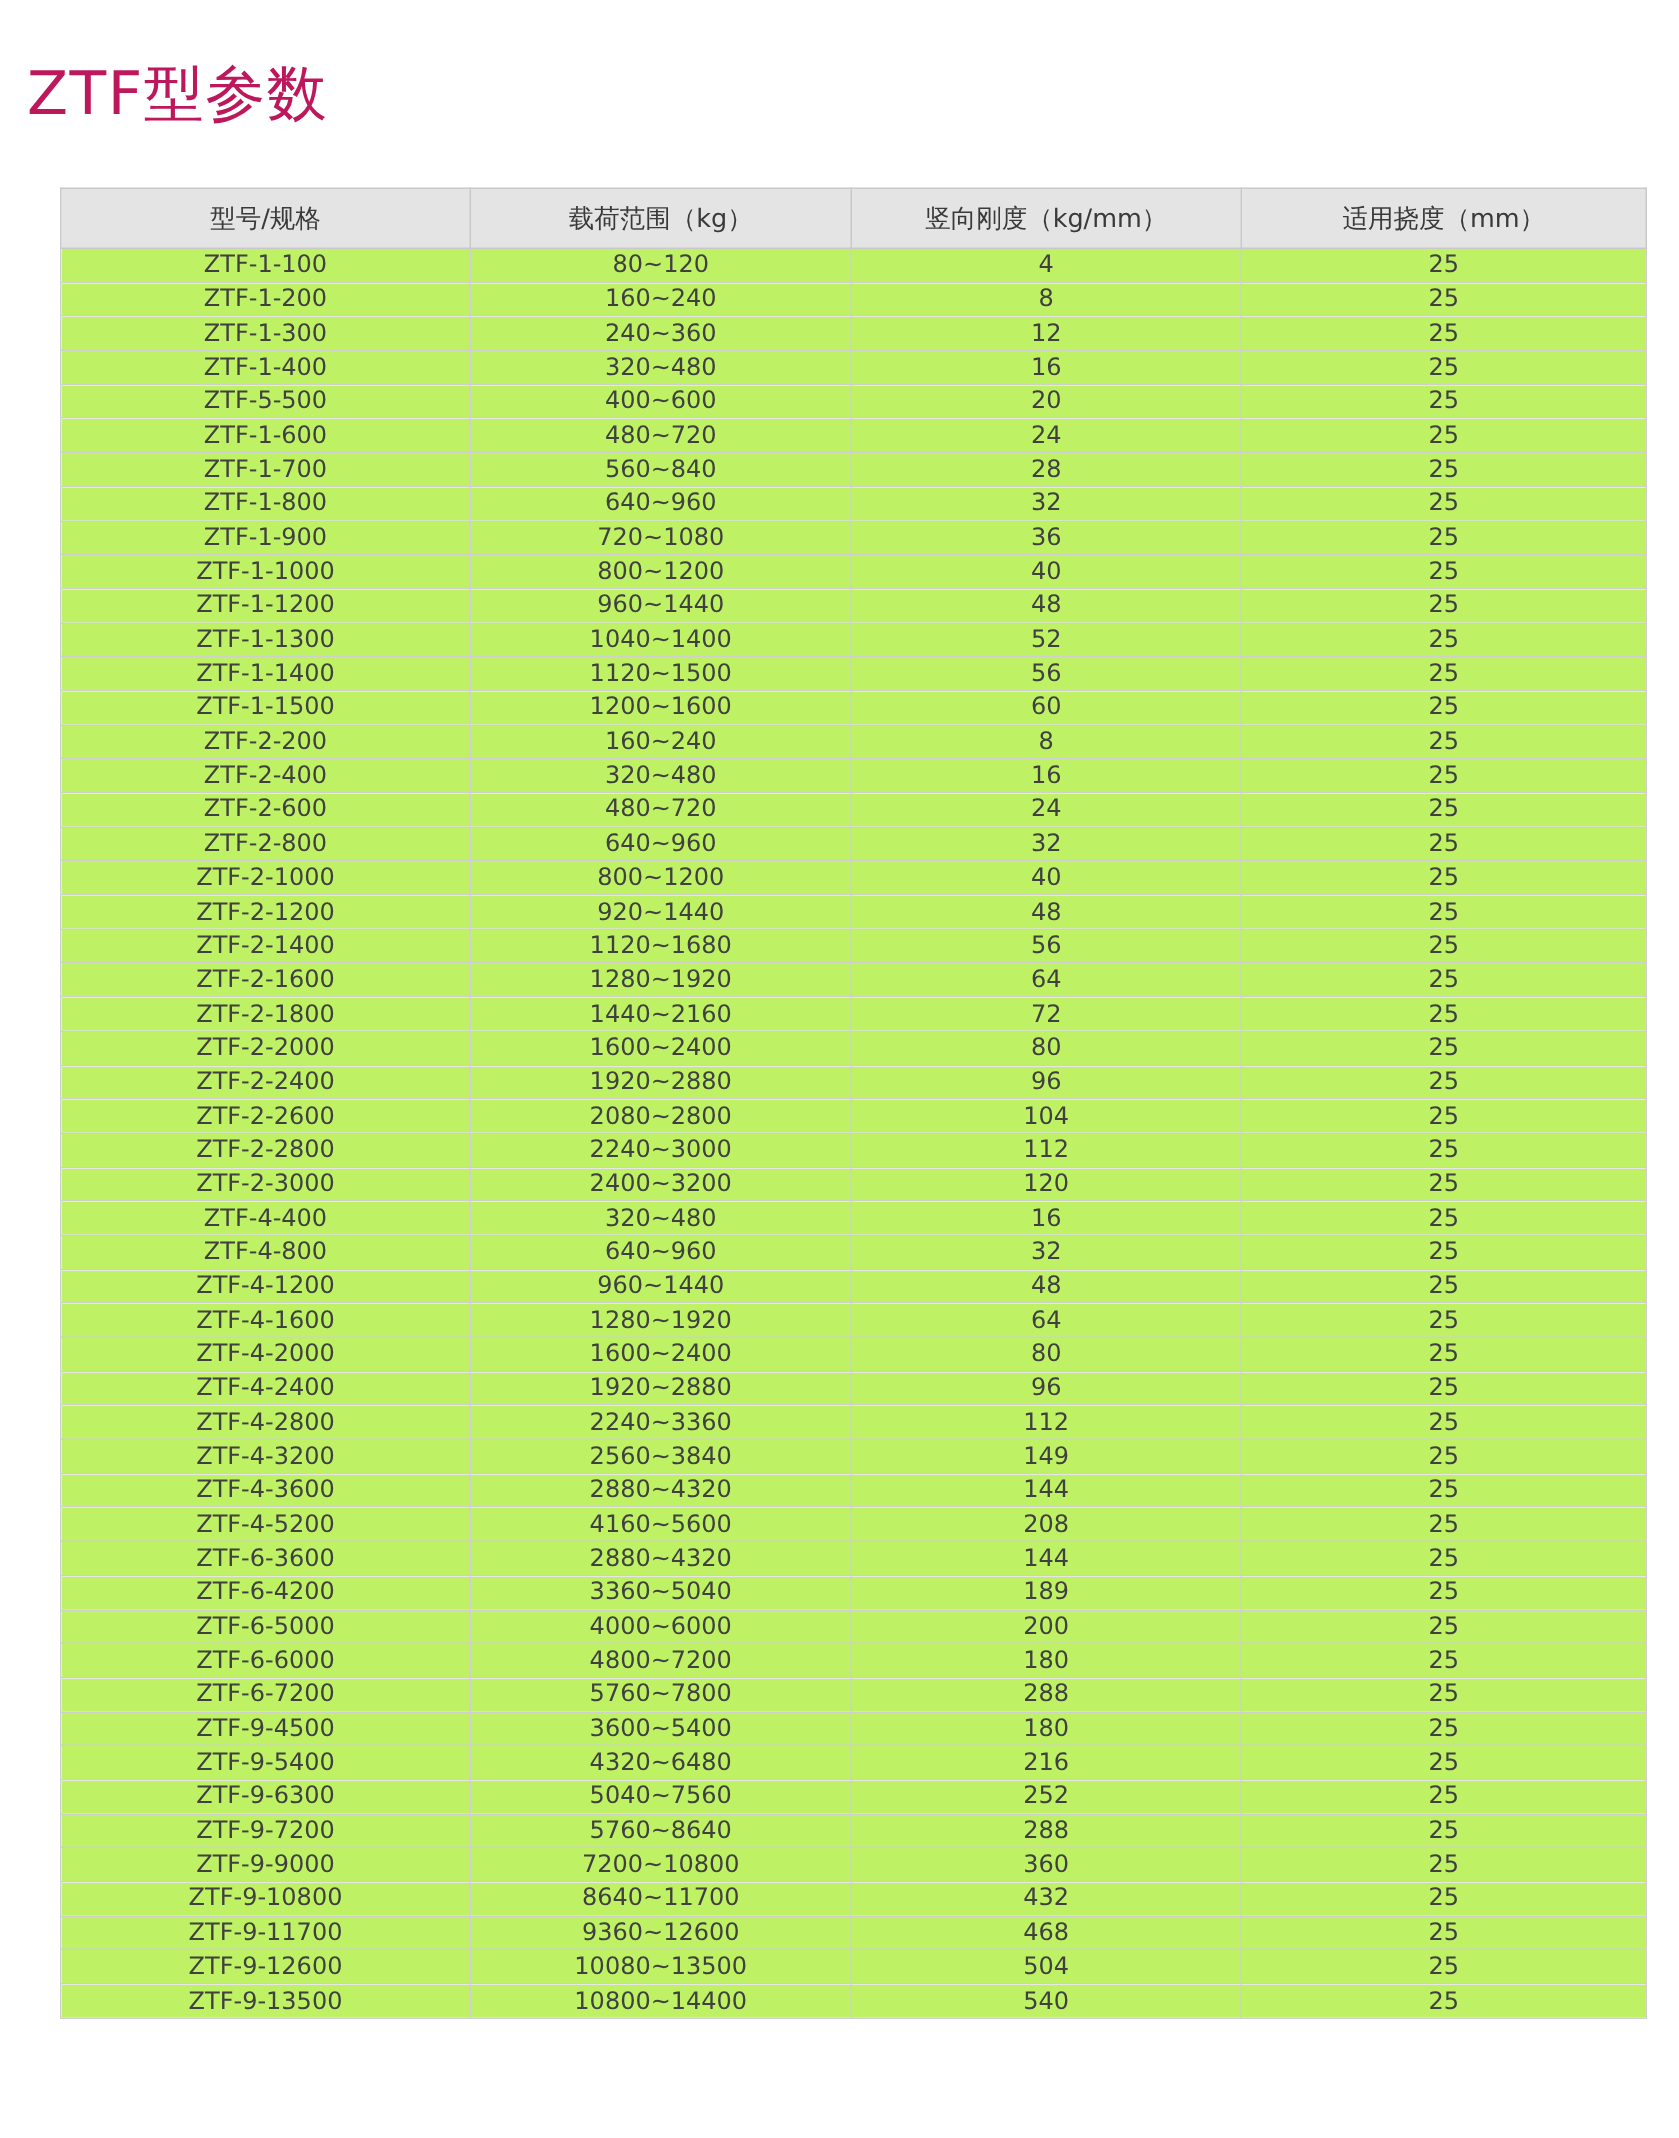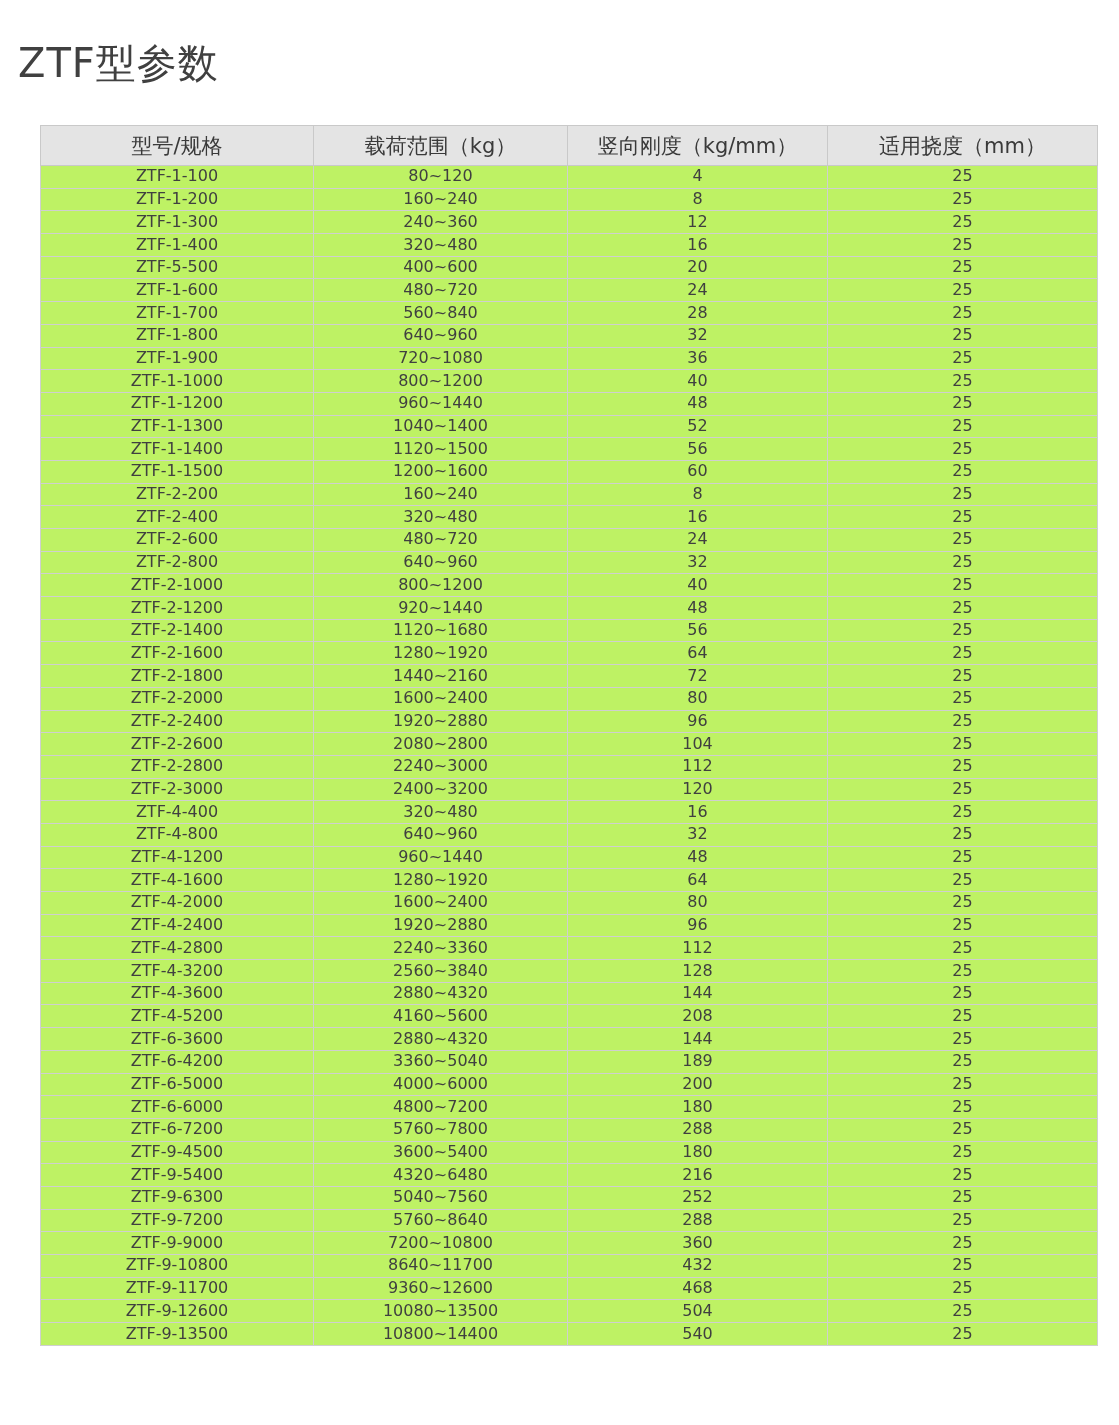--- a/index.html
+++ b/index.html
@@ -10,37 +10,37 @@
     height: 1425px;
     font-family: "DejaVu Sans", "Liberation Sans", sans-serif;
     position: relative;
   }
   .page-title {
     position: absolute;
     left: 18px;
     top: 12px;
     font-size: 40px;
     line-height: 1.2;
-    color: #404040;
+    color: #be185d;
     font-weight: 500;
     letter-spacing: 1px;
   }
   table.spec-table {
     position: absolute;
     left: 40px;
     top: 125px;
     width: 1057px;
     border-collapse: collapse;
     table-layout: fixed;
   }
   table.spec-table th {
     height: 39px;
     background: #e4e4e4;
     font-weight: normal;
-    font-size: 21px;
+    font-size: 17px;
     color: #3a3a3a;
     text-align: center;
     border: 1px solid #c9c9c9;
     padding: 0;
   }
   table.spec-table td {
     height: 21.7px;
     font-size: 16px;
     color: #404040;
     text-align: center;
@@ -282,21 +282,21 @@
       </tr>
       <tr>
         <td>ZTF-4-2800</td>
         <td>2240~3360</td>
         <td>112</td>
         <td>25</td>
       </tr>
       <tr>
         <td>ZTF-4-3200</td>
         <td>2560~3840</td>
-        <td>128</td>
+        <td>149</td>
         <td>25</td>
       </tr>
       <tr>
         <td>ZTF-4-3600</td>
         <td>2880~4320</td>
         <td>144</td>
         <td>25</td>
       </tr>
       <tr>
         <td>ZTF-4-5200</td>

